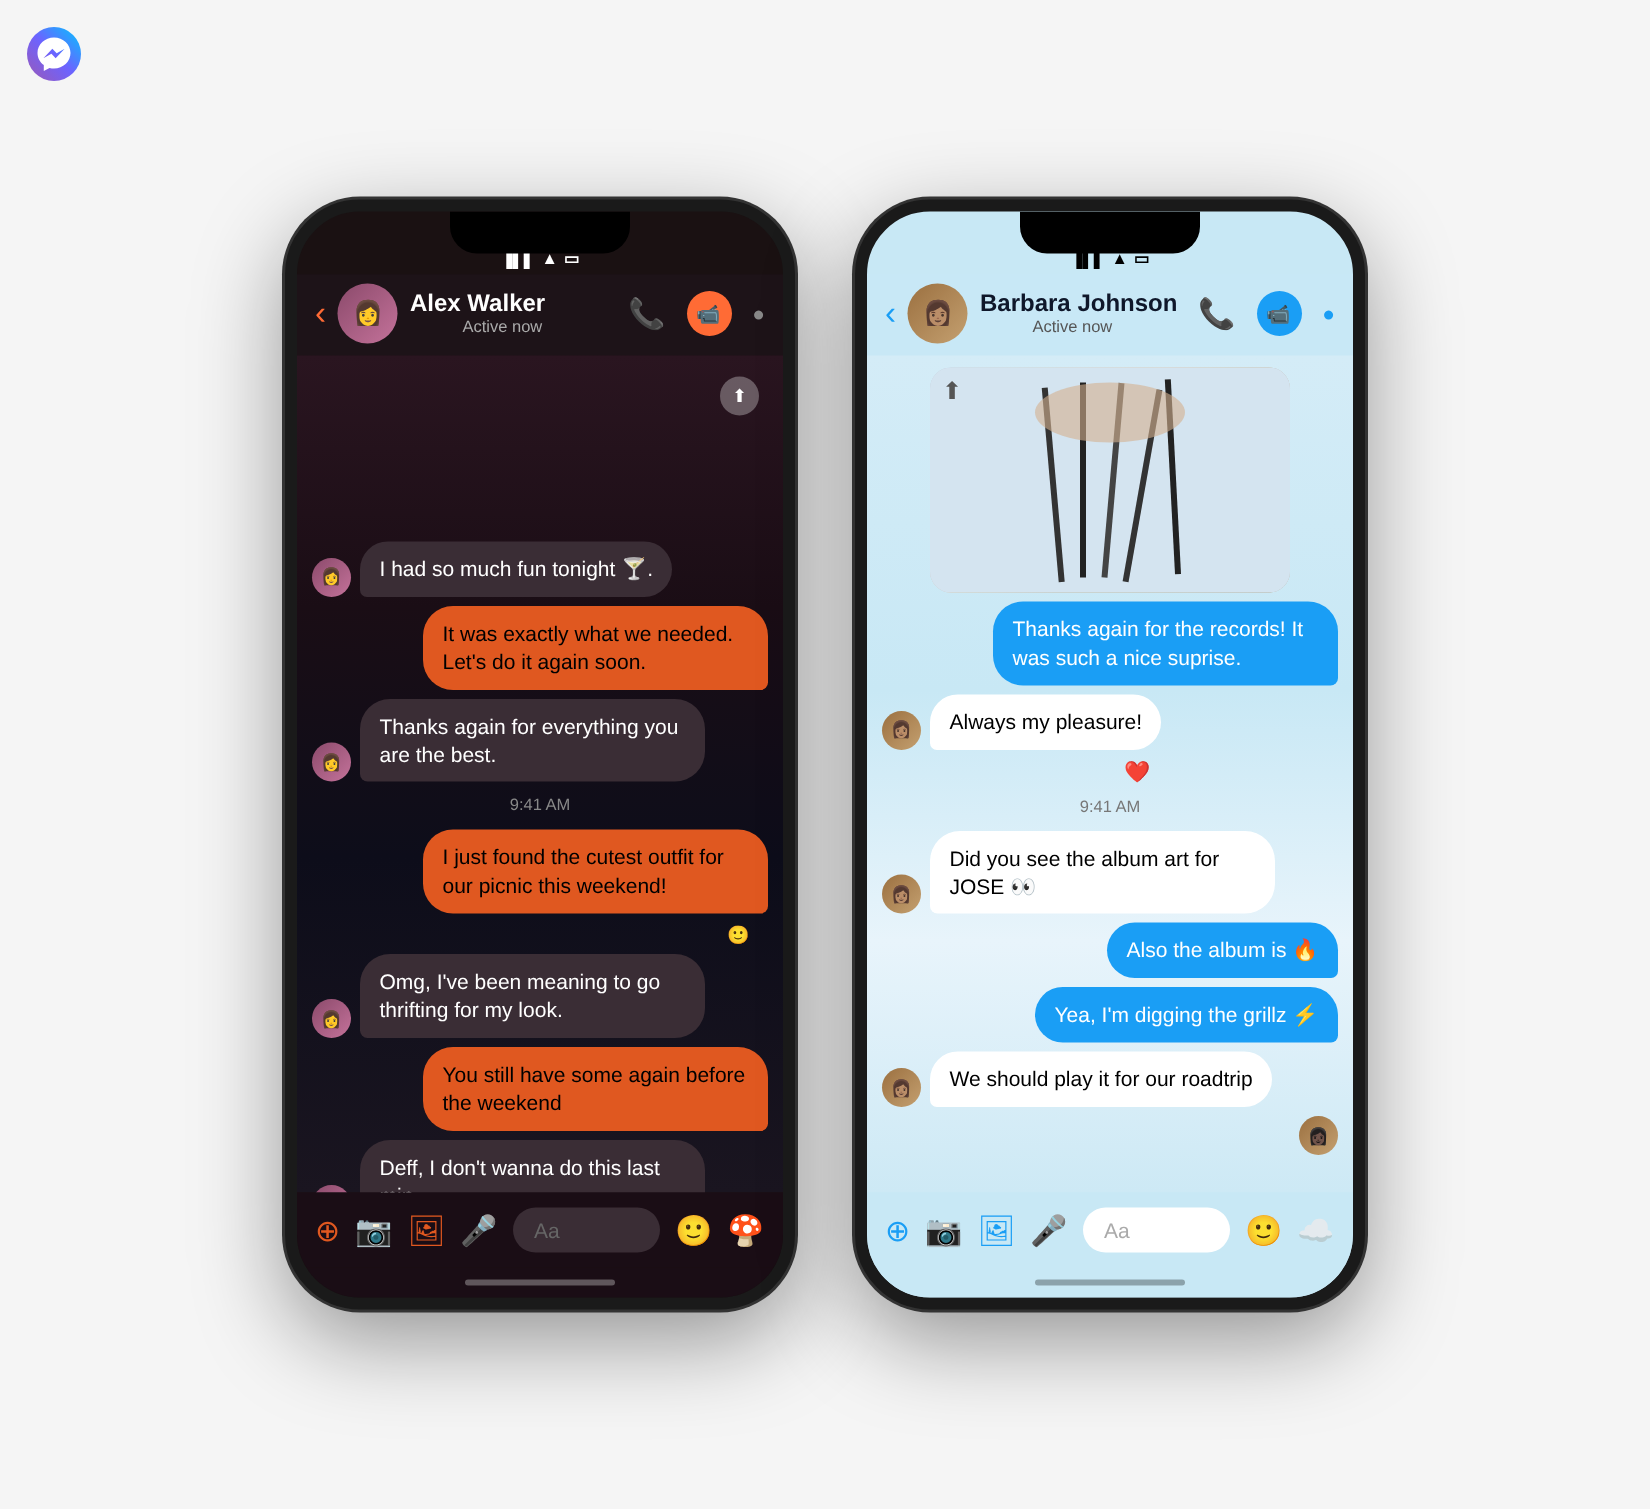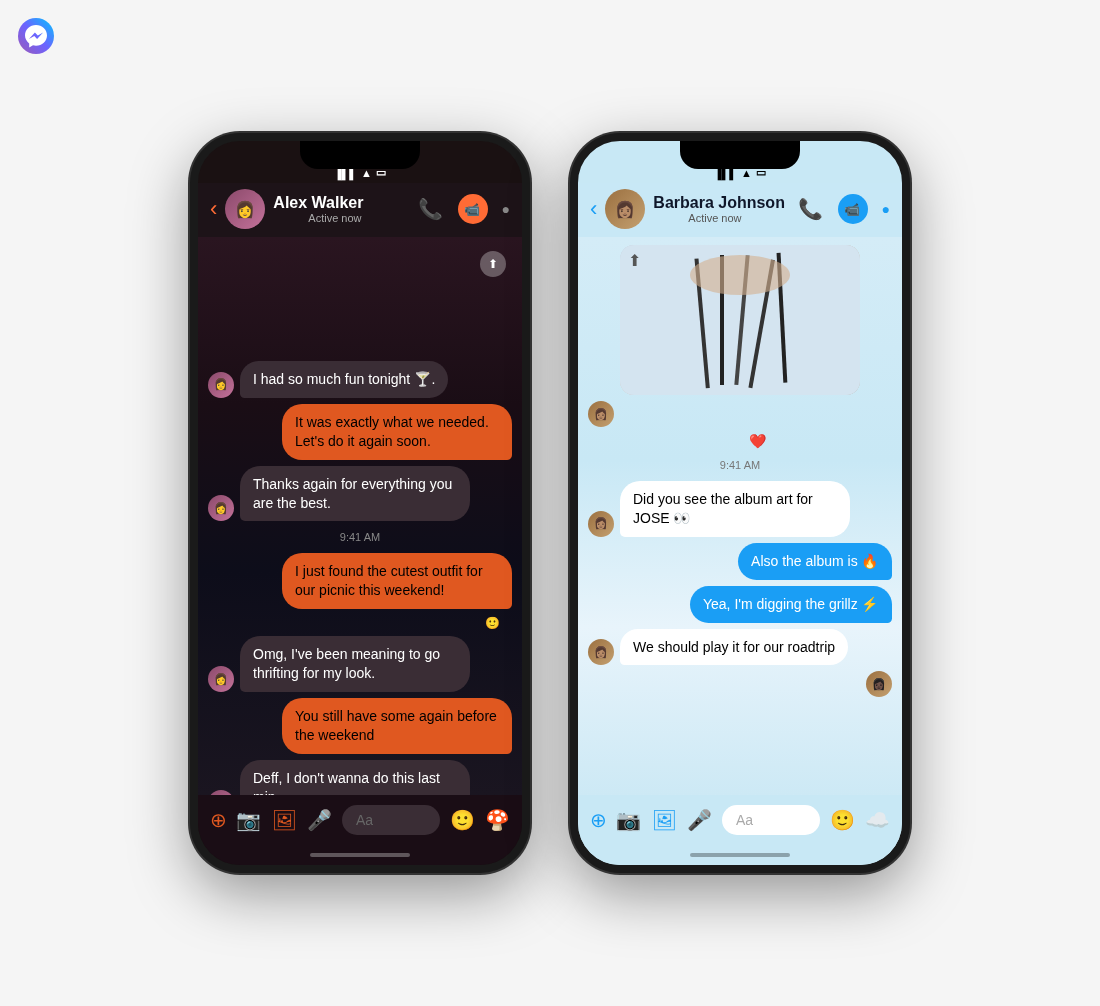--- a/index.html
+++ b/index.html
@@ -588,23 +588,31 @@
               <rect x="160" y="10" width="4" height="130" fill="#222" transform="rotate(-3 120 75)"></rect>
 
               <ellipse cx="120" cy="30" rx="50" ry="20" fill="#d4b090" opacity="0.6"></ellipse>
             </svg>
           </div>
         </div>
         <div class="share-btn-light">⬆</div>
       </div>
     </div>
 
+    <div class="message-row message-row-right">
+      <div class="bubble bubble-sent-light">
+        <span>Thanks again for the records! It was such a nice suprise.</span>
+      </div>
+    </div>
 
     <div class="message-row message-row-left">
       <div class="mini-avatar mini-avatar-light">👩🏽</div>
+      <div class="bubble bubble-received-light">
+        <span>Always my pleasure!</span>
+      </div>
     </div>
     <div class="heart-reaction">❤️</div>
 
     <div class="timestamp timestamp-light">9:41 AM</div>
 
     <div class="message-row message-row-left">
       <div class="mini-avatar mini-avatar-light">👩🏽</div>
       <div class="bubble bubble-received-light">
         <span>Did you see the album art for JOSE 👀</span>
       </div>

